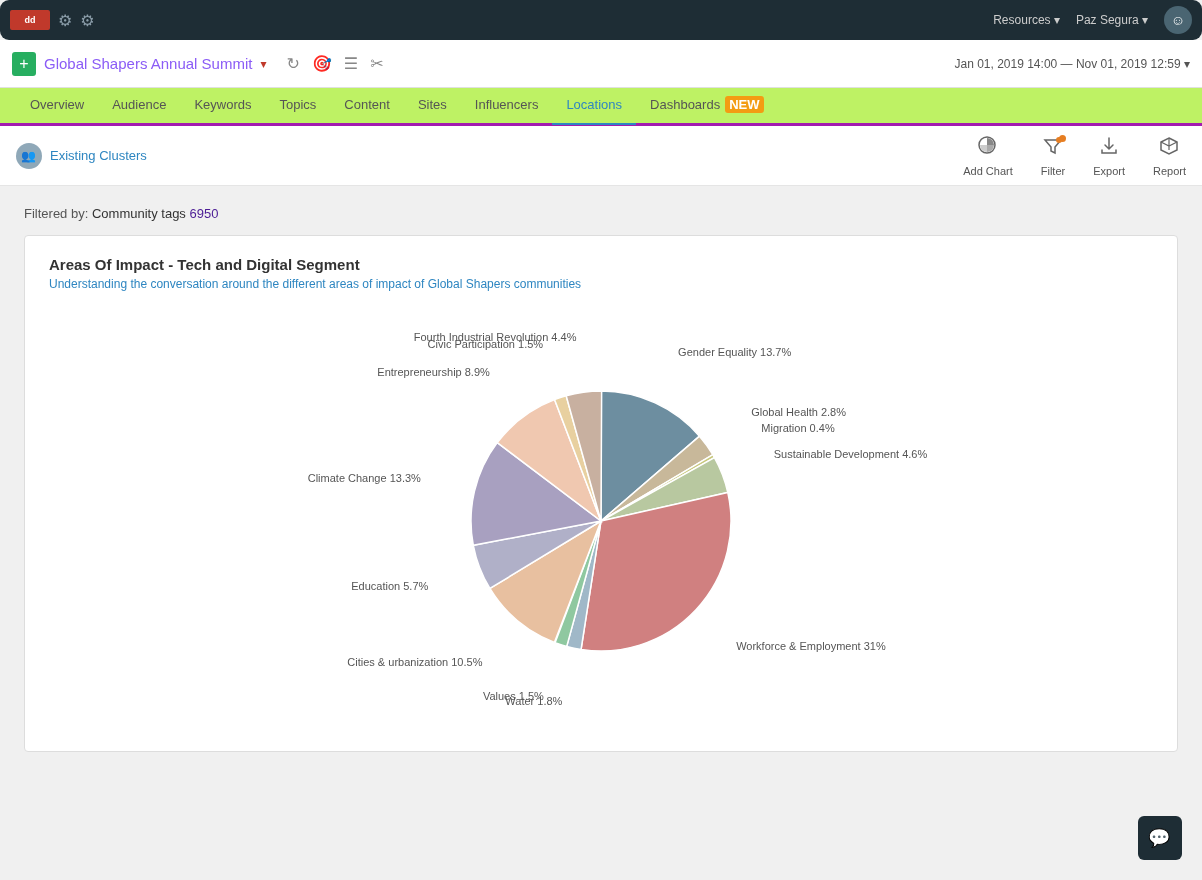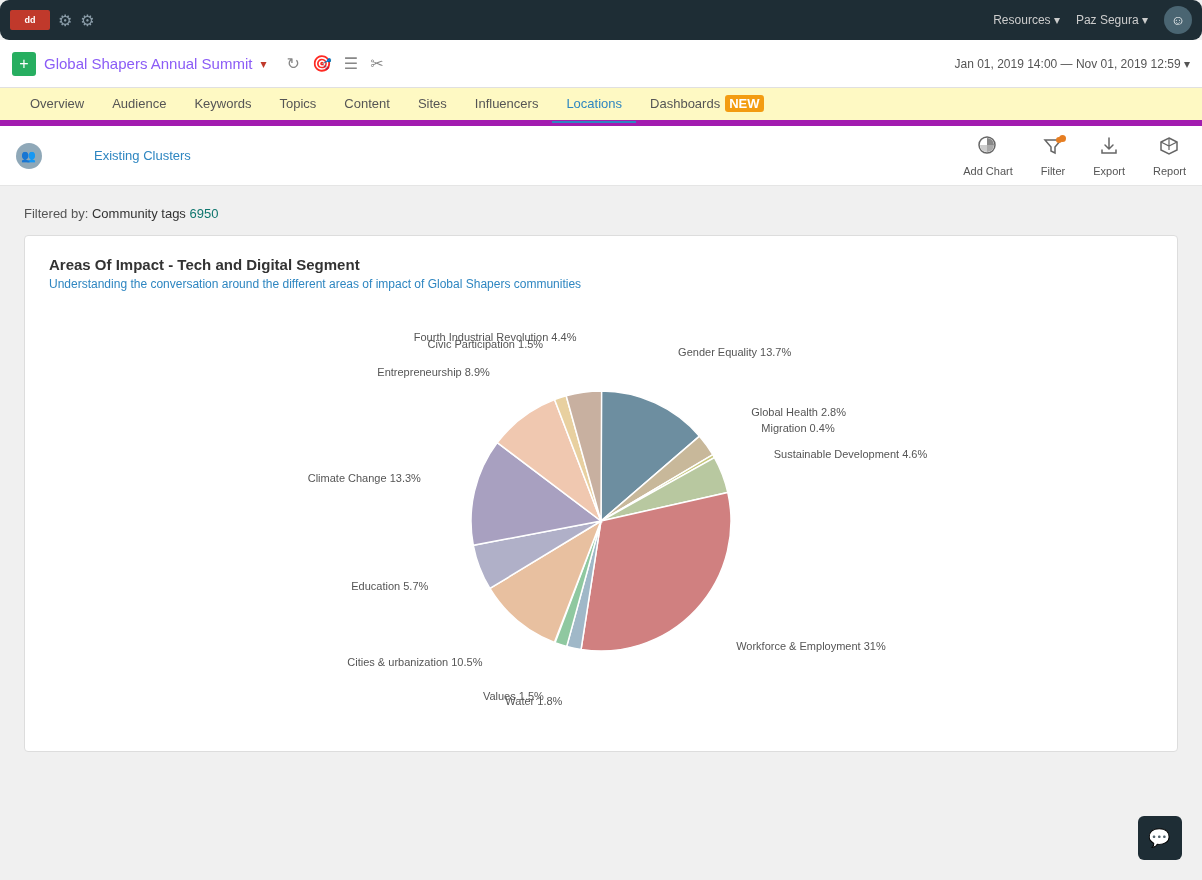--- a/index.html
+++ b/index.html
@@ -62,22 +62,22 @@
     .second-bar-icons {
       display: flex; gap: 12px; margin-left: 12px; align-items: center;
     }
     .second-bar-icon { color: #888; font-size: 16px; cursor: pointer; }
     .date-range {
       margin-left: auto; color: #555; font-size: 12px;
     }
 
     
     .nav-tabs {
-      background: #fef9c3;
-      border-bottom: 6px solid #a21caf;
+      background: #bef264;
+      border-bottom: 3px solid #a21caf;
       display: flex;
       align-items: center;
       padding: 0 16px;
       height: 38px;
       gap: 0;
     }
     .nav-tab {
       padding: 0 14px;
       height: 38px;
       display: flex; align-items: center;
@@ -114,21 +114,21 @@
     }
     .cluster-section {
       display: flex; align-items: center; gap: 8px;
     }
     .cluster-icon {
       width: 26px; height: 26px; border-radius: 50%;
       background: #8fa8b8;
       display: flex; align-items: center; justify-content: center;
       font-size: 12px; color: white;
     }
-    .cluster-label { color: #2e86c1; font-size: 13px; cursor: pointer; margin-left: 44px; }
+    .cluster-label { color: #2e86c1; font-size: 13px; cursor: pointer; }
     .toolbar-right {
       margin-left: auto;
       display: flex; align-items: flex-end; gap: 28px;
     }
     .toolbar-action {
       display: flex; flex-direction: column; align-items: center; gap: 3px;
       cursor: pointer; color: #555; font-size: 11px;
     }
     .toolbar-action-icon { font-size: 18px; color: #555; }
     .filter-dot {
@@ -146,21 +146,21 @@
     
     .main-content {
       padding: 20px 24px;
     }
     .filter-info {
       margin-bottom: 14px;
       font-size: 13px;
       color: #555;
     }
     .filter-info strong { font-weight: 500; color: #333; }
-    .filter-count { color: #0f766e; }
+    .filter-count { color: #4c1d95; }
 
     
     .chart-card {
       background: #fff;
       border: 1px solid #ddd;
       border-radius: 4px;
       padding: 20px 24px;
     }
     .chart-title {
       font-size: 15px; font-weight: 700; color: #333; margin-bottom: 4px;

